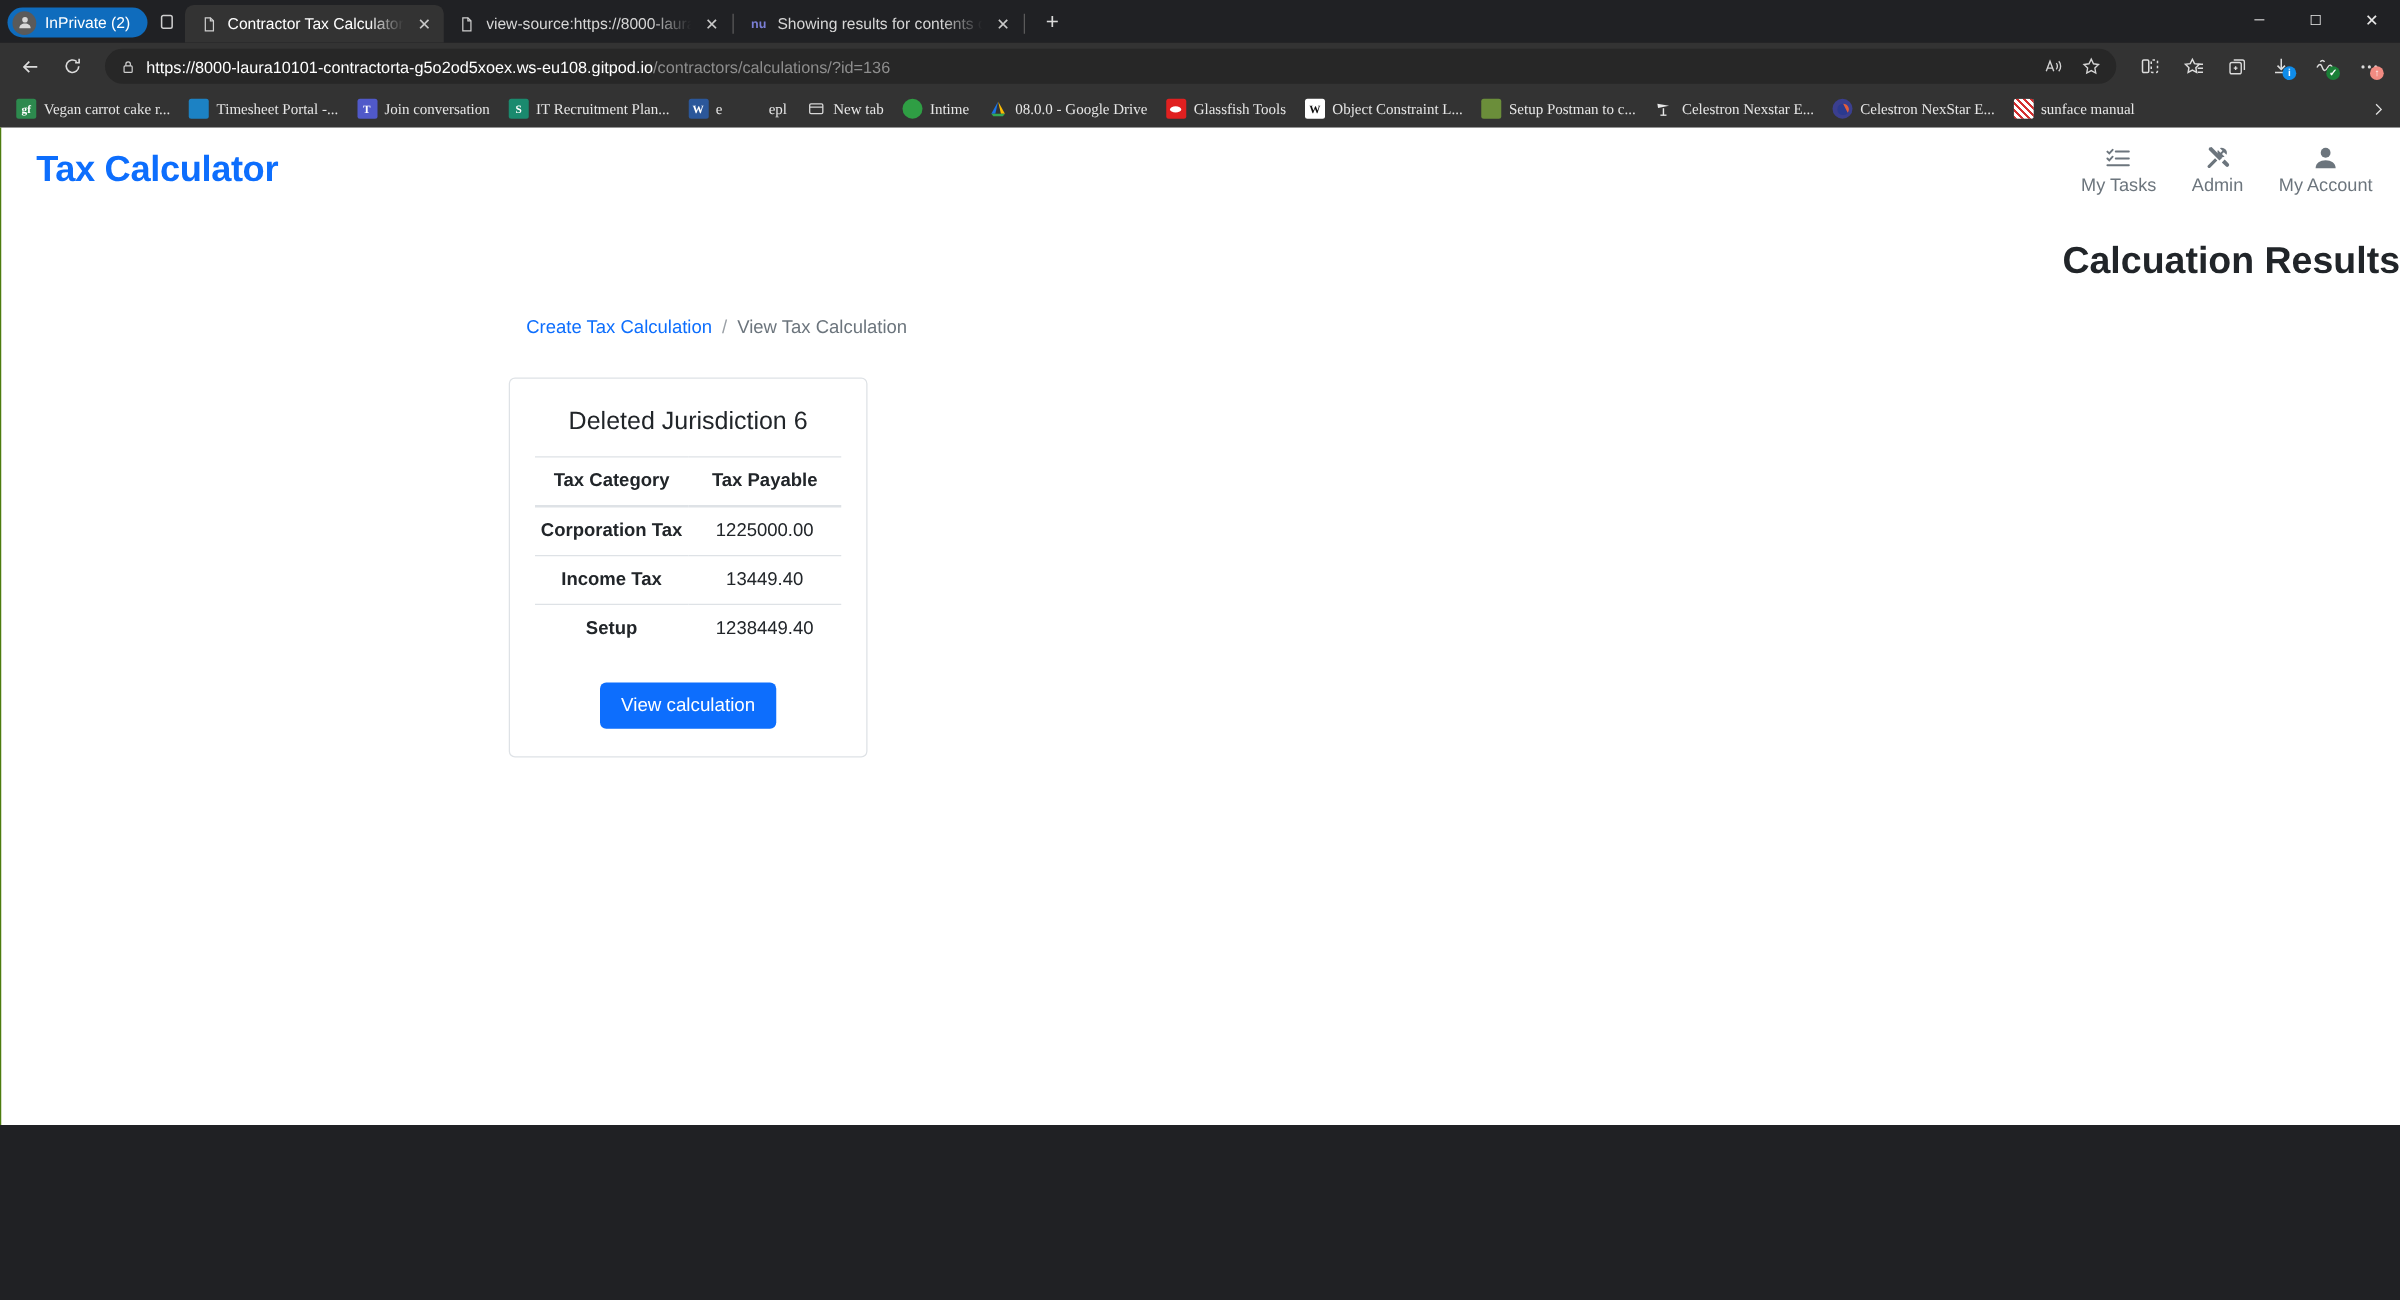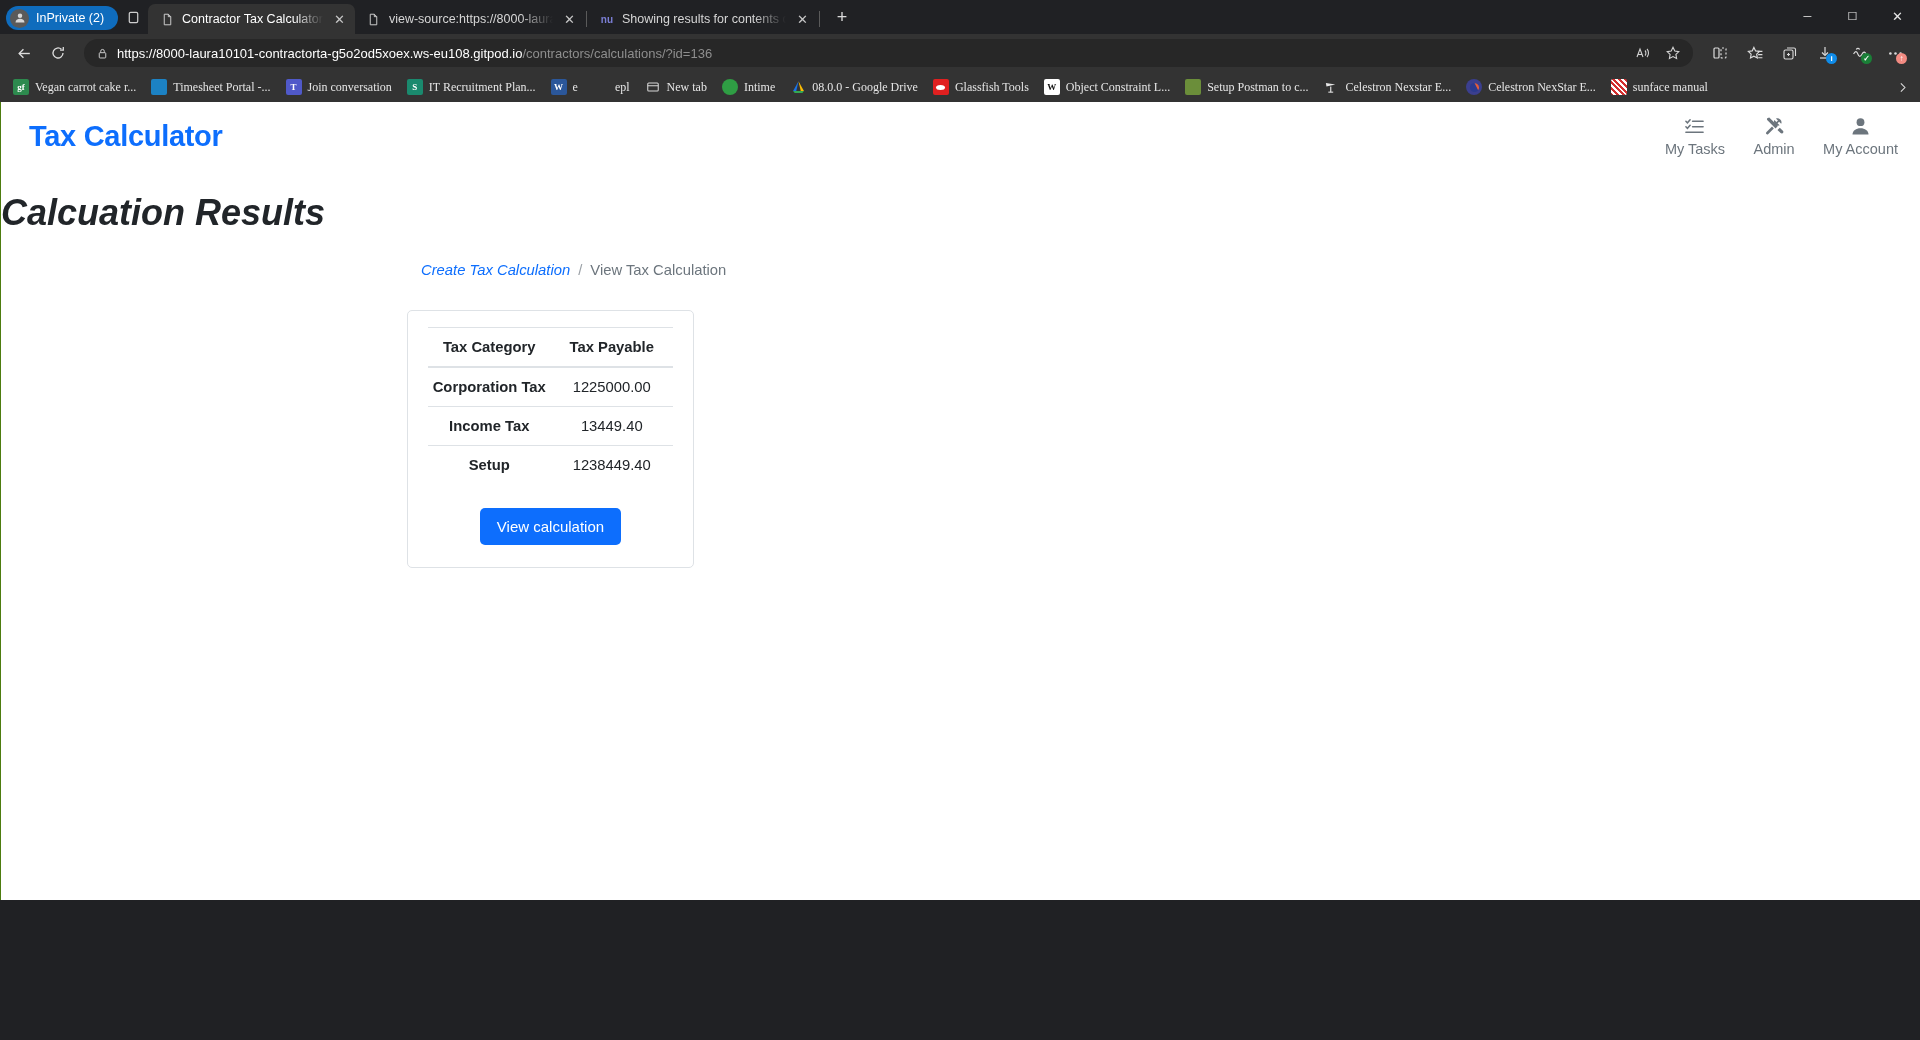--- a/index.html
+++ b/index.html
@@ -135,29 +135,28 @@
   }
   .brand { font-size: 29px; font-weight: bold; color: #0d6efd; letter-spacing: -0.3px; }
   .site-nav { display: flex; align-items: flex-start; gap: 20px; }
   .nav-item {
     display: flex; flex-direction: column; align-items: center; gap: 3px;
     color: #6c757d; font-size: 14.5px; min-width: 58px;
   }
   .nav-item .nav-ico { height: 22px; display: flex; align-items: center; justify-content: center; }
 
   .page-title {
-    text-align: left; font-size: 36px; font-weight: bold; color: #212529;
+    text-align: right; font-size: 30px; font-weight: bold; color: #212529;
     margin-top: 22px;
-    font-style: italic;
   }
   .breadcrumb {
     margin: 28px 0 0 420px; font-size: 14.8px; color: #6c757d;
     display: flex; align-items: center; gap: 8px;
   }
-  .breadcrumb a { color: #0d6efd; text-decoration: none; font-style: italic; }
+  .breadcrumb a { color: #0d6efd; text-decoration: none; }
   .breadcrumb .sep { color: #9aa0a6; }
 
   .card {
     margin: 32px 0 0 406px; width: 287px; border: 1px solid #dee2e6;
     border-radius: 5px; background: #fff; padding: 16px 20px 22px;
   }
   .card-title {
     text-align: center; font-size: 20px; color: #212529; padding: 7px 0 16px;
   }
   table.tax { width: 100%; border-collapse: collapse; }
@@ -466,20 +465,21 @@
 
     <h1 class="page-title">Calcuation Results</h1>
 
     <nav class="breadcrumb">
       <a href="#">Create Tax Calculation</a>
       <span class="sep">/</span>
       <span>View Tax Calculation</span>
     </nav>
 
     <div class="card">
+      <div class="card-title">Deleted Jurisdiction 6</div>
 
       <table class="tax">
         <thead>
           <tr>
             <th>Tax Category</th>
             <th>Tax Payable</th>
           </tr>
         </thead>
         <tbody>
           <tr>

